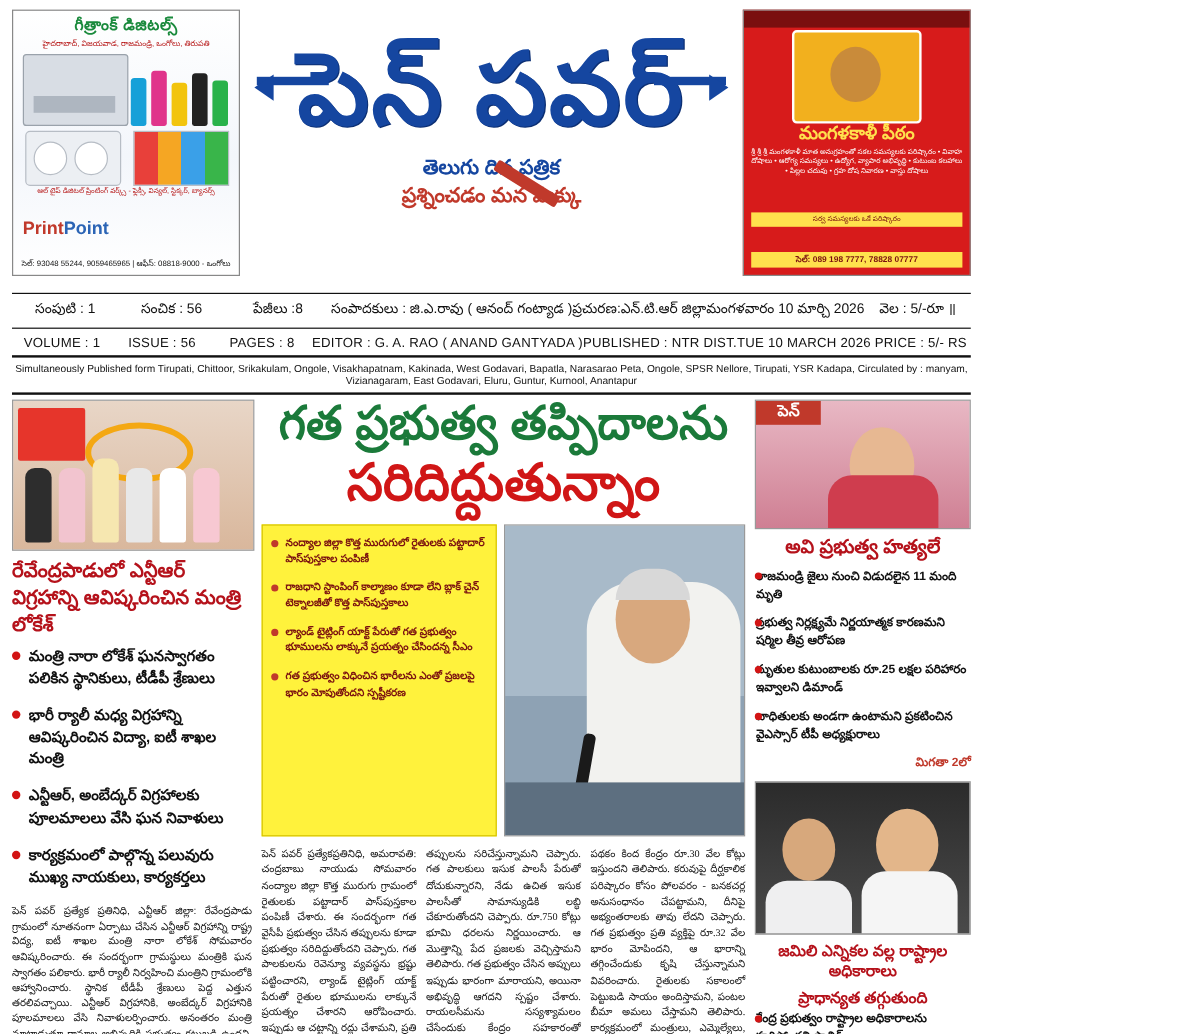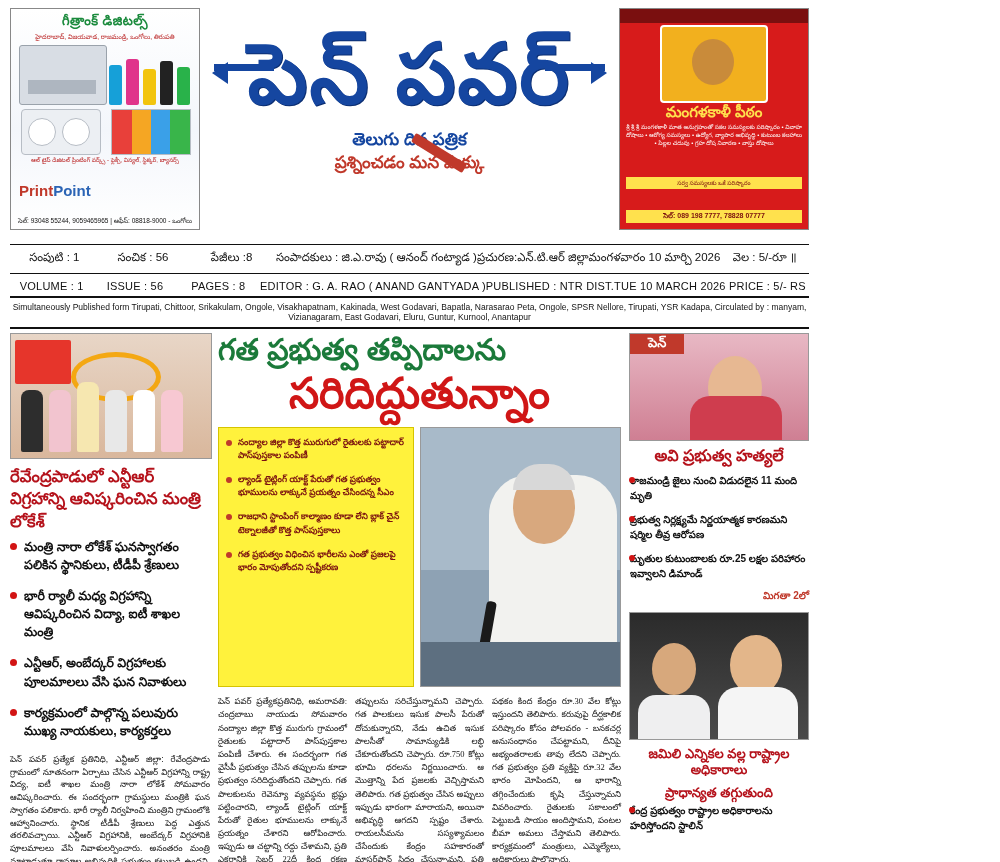--- a/index.html
+++ b/index.html
@@ -85,21 +85,21 @@
   .photo-left .p5{left:122px;background:#fff;}
   .photo-left .p6{left:150px;background:#f7c8d2;}
   .photo-left .garland{position:absolute;left:60px;top:18px;width:80px;height:40px;border:5px solid #f5a300;border-radius:50%;opacity:.9;}
   .hl-left{color:#b5121b;font-size:16.5px;font-weight:bold;line-height:1.35;margin:6px 0 4px 0;}
   .bullets{list-style:none;margin:6px 0 0 0;padding:0;}
   .bullets li{position:relative;padding-left:14px;margin-bottom:13px;font-size:12.5px;line-height:1.45;color:#111;font-weight:bold;}
   .bullets li:before{content:"";position:absolute;left:0;top:5px;width:7px;height:7px;border-radius:50%;background:#d21414;}
   .bodytext{font-size:8.5px;line-height:1.5;text-align:justify;margin-top:8px;color:#111;}
 
   
-  .headline1{color:#1b7a3a;font-size:30px;font-weight:bold;line-height:1.1;}
+  .headline1{color:#1b7a3a;font-size:39px;font-weight:bold;text-align:center;line-height:1.1;}
   .headline2{color:#d01616;font-size:43px;font-weight:bold;text-align:center;line-height:1.1;margin-top:4px;}
   .mid-flex{display:flex;gap:6px;margin-top:10px;}
   .yellowbox{width:196px;background:#fff23c;border:1px solid #d6c400;padding:8px 7px;box-sizing:border-box;}
   .yellowbox ul{list-style:none;margin:0;padding:0;}
   .yellowbox li{position:relative;padding-left:12px;margin-bottom:11px;font-size:8.7px;line-height:1.5;color:#7a1010;font-weight:bold;}
   .yellowbox li:before{content:"";position:absolute;left:0;top:4px;width:6px;height:6px;border-radius:50%;background:#c0392b;}
   .mainphoto{flex:1;height:258px;border:1px solid #999;position:relative;overflow:hidden;background:linear-gradient(180deg,#9fb3c4 0%,#7e94a8 60%,#6b8095 100%);}
   .mainphoto .wall{position:absolute;inset:0;background:linear-gradient(180deg,#a8bac9 0 55%,#8ea2b4 55% 100%);}
   .mainphoto .person{position:absolute;left:34%;top:18%;width:128px;height:180px;background:#f2f2ef;border-radius:40px 40px 0 0;}
   .mainphoto .head{position:absolute;left:46%;top:16%;width:62px;height:74px;border-radius:50%;background:#d8a87e;}
@@ -227,22 +227,22 @@
     </div>
 
     <div class="col-mid">
       <div class="headline1">గత ప్రభుత్వ తప్పిదాలను</div>
       <div class="headline2">సరిదిద్దుతున్నాం</div>
 
       <div class="mid-flex">
         <div class="yellowbox">
           <ul>
             <li>నంద్యాల జిల్లా కొత్త మురుగులో రైతులకు పట్టాదార్ పాస్‌పుస్తకాల పంపిణీ</li>
+            <li>రాజధాని స్టాంపింగ్ కాల్మాణం కూడా లేని బ్లాక్ చైన్ టెక్నాలజీతో కొత్త పాస్‌పుస్తకాలు</li>
             <li>ల్యాండ్ టైట్లింగ్ యాక్ట్ పేరుతో గత ప్రభుత్వం భూములను లాక్కునే ప్రయత్నం చేసిందన్న సీఎం</li>
-            <li>రాజధాని స్టాంపింగ్ కాల్మాణం కూడా లేని బ్లాక్ చైన్ టెక్నాలజీతో కొత్త పాస్‌పుస్తకాలు</li>
             <li>గత ప్రభుత్వం విధించిన భారీలను ఎంతో ప్రజలపై భారం మోపుతోందని స్పష్టీకరణ</li>
           </ul>
         </div>
         <div class="mainphoto">
           <div class="wall"></div>
           <div class="person"></div>
           <div class="head"></div>
           <div class="hair"></div>
           <div class="mic"></div>
           <div class="desk"></div>
@@ -260,20 +260,21 @@
       <div class="rb rphoto">
         <div class="tag">పెన్</div>
         <div class="face"></div>
         <div class="body"></div>
       </div>
       <div class="rhead">అవి ప్రభుత్వ హత్యలే</div>
       <ul class="rbullets">
         <li>రాజమండ్రి జైలు నుంచి విడుదలైన 11 మంది మృతి</li>
         <li>ప్రభుత్వ నిర్లక్ష్యమే నిర్ణయాత్మక కారణమని షర్మిల తీవ్ర ఆరోపణ</li>
         <li>మృతుల కుటుంబాలకు రూ.25 లక్షల పరిహారం ఇవ్వాలని డిమాండ్</li>
+        <li>బాధితులకు అండగా ఉంటామని ప్రకటించిన వైఎస్సార్ టీపీ అధ్యక్షురాలు</li>
       </ul>
       <div class="more">మిగతా 2లో</div>
 
       <div class="rb rphoto2">
         <div class="f1"></div>
         <div class="f2"></div>
         <div class="s1"></div>
         <div class="s2"></div>
       </div>
       <div class="rhead2">జమిలి ఎన్నికల వల్ల రాష్ట్రాల అధికారాలు</div>

